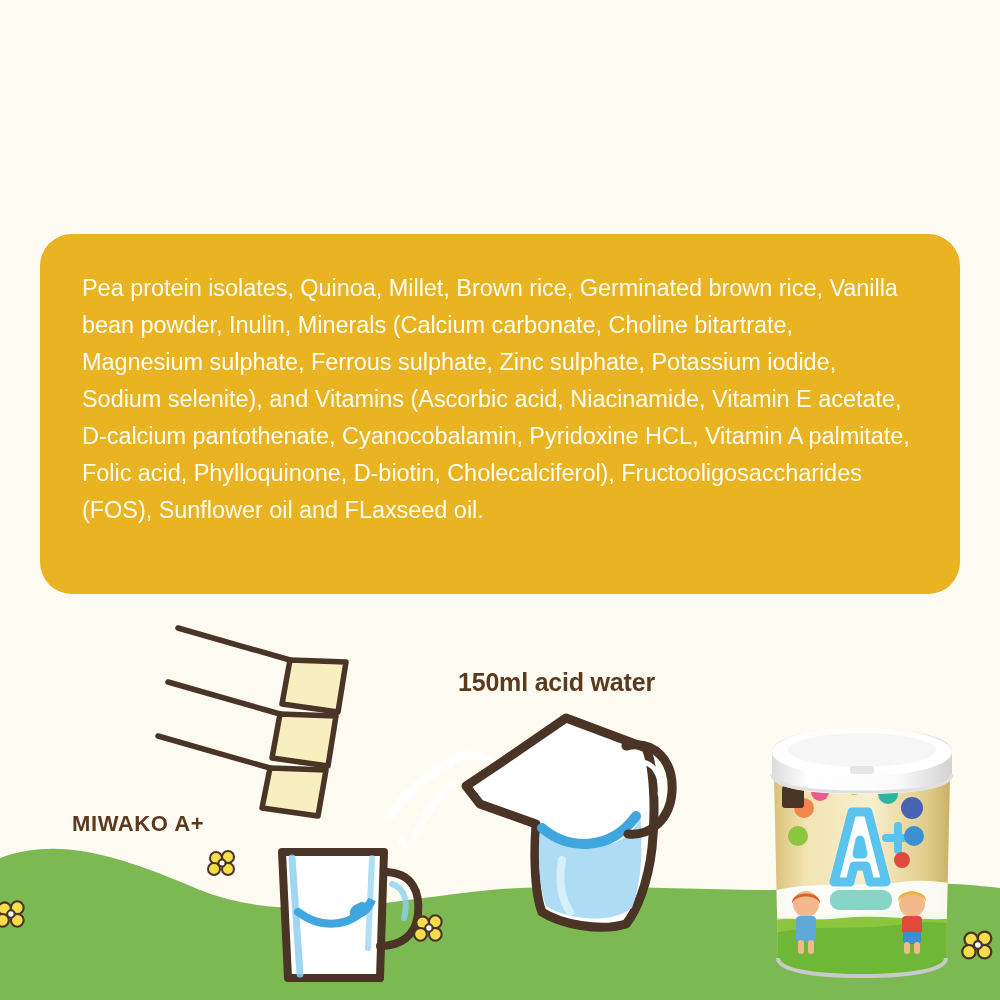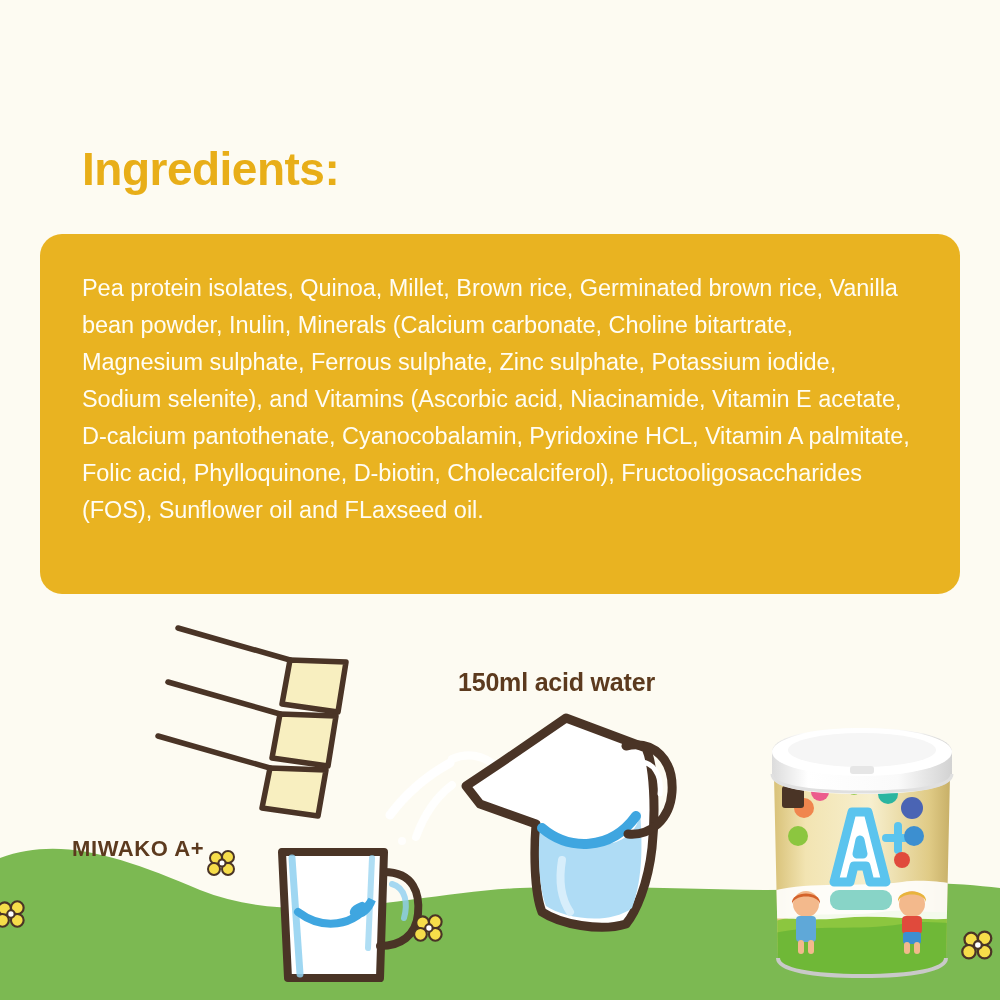--- a/index.html
+++ b/index.html
@@ -29,21 +29,21 @@
   }
 
   
   .ing-box {
     position: absolute;
     left: 40px;
     top: 234px;
     width: 920px;
     height: 360px;
     background: #E9B321;
-    border-radius: 22px;
+    border-radius: 32px;
     box-sizing: border-box;
     padding: 36px 42px 30px 42px;
   }
   .ing-text {
     color: #FFFDF4;
     font-size: 23.5px;
     line-height: 37px;
     letter-spacing: -0.05px;
     white-space: pre-line;
   }
@@ -61,21 +61,21 @@
     left: 0;
     top: 0;
     width: 1000px;
     height: 400px;
   }
 
   
   .lbl-miwako {
     position: absolute;
     left: 72px;
-    top: 836px;
+    top: 811px;
     font-size: 22px;
     font-weight: bold;
     color: #5C3A1E;
     letter-spacing: 0.6px;
   }
   .lbl-water {
     position: absolute;
     left: 458px;
     top: 668px;
     font-size: 25px;
@@ -100,21 +100,20 @@
   .tin { position: absolute; left: 762px; top: 718px; width: 200px; height: 262px; }
 
   
   .flower { position: absolute; }
 </style>
 </head>
 <body>
 
 <div class="page">
 
-  <div class="heading">Ingredients:</div>
 
   <div class="ing-box">
     <div class="ing-text">Pea protein isolates, Quinoa, Millet, Brown rice, Germinated brown rice, Vanilla bean powder, Inulin, Minerals (Calcium carbonate, Choline bitartrate, Magnesium sulphate, Ferrous sulphate, Zinc sulphate, Potassium iodide, Sodium selenite), and Vitamins (Ascorbic acid, Niacinamide, Vitamin E acetate, D-calcium pantothenate, Cyanocobalamin, Pyridoxine HCL, Vitamin A palmitate, Folic acid, Phylloquinone, D-biotin, Cholecalciferol), Fructooligosaccharides (FOS), Sunflower oil and FLaxseed oil.</div>
   </div>
 
   <div class="illus">
     <svg class="hill" viewBox="0 0 1000 400" preserveAspectRatio="none">
       <path d="M0,258 C60,236 120,256 200,290 C300,330 420,292 520,288 C640,283 760,296 860,286 C920,280 965,284 1000,288 L1000,400 L0,400 Z" fill="#7CB952"></path>
     </svg>
   </div>

